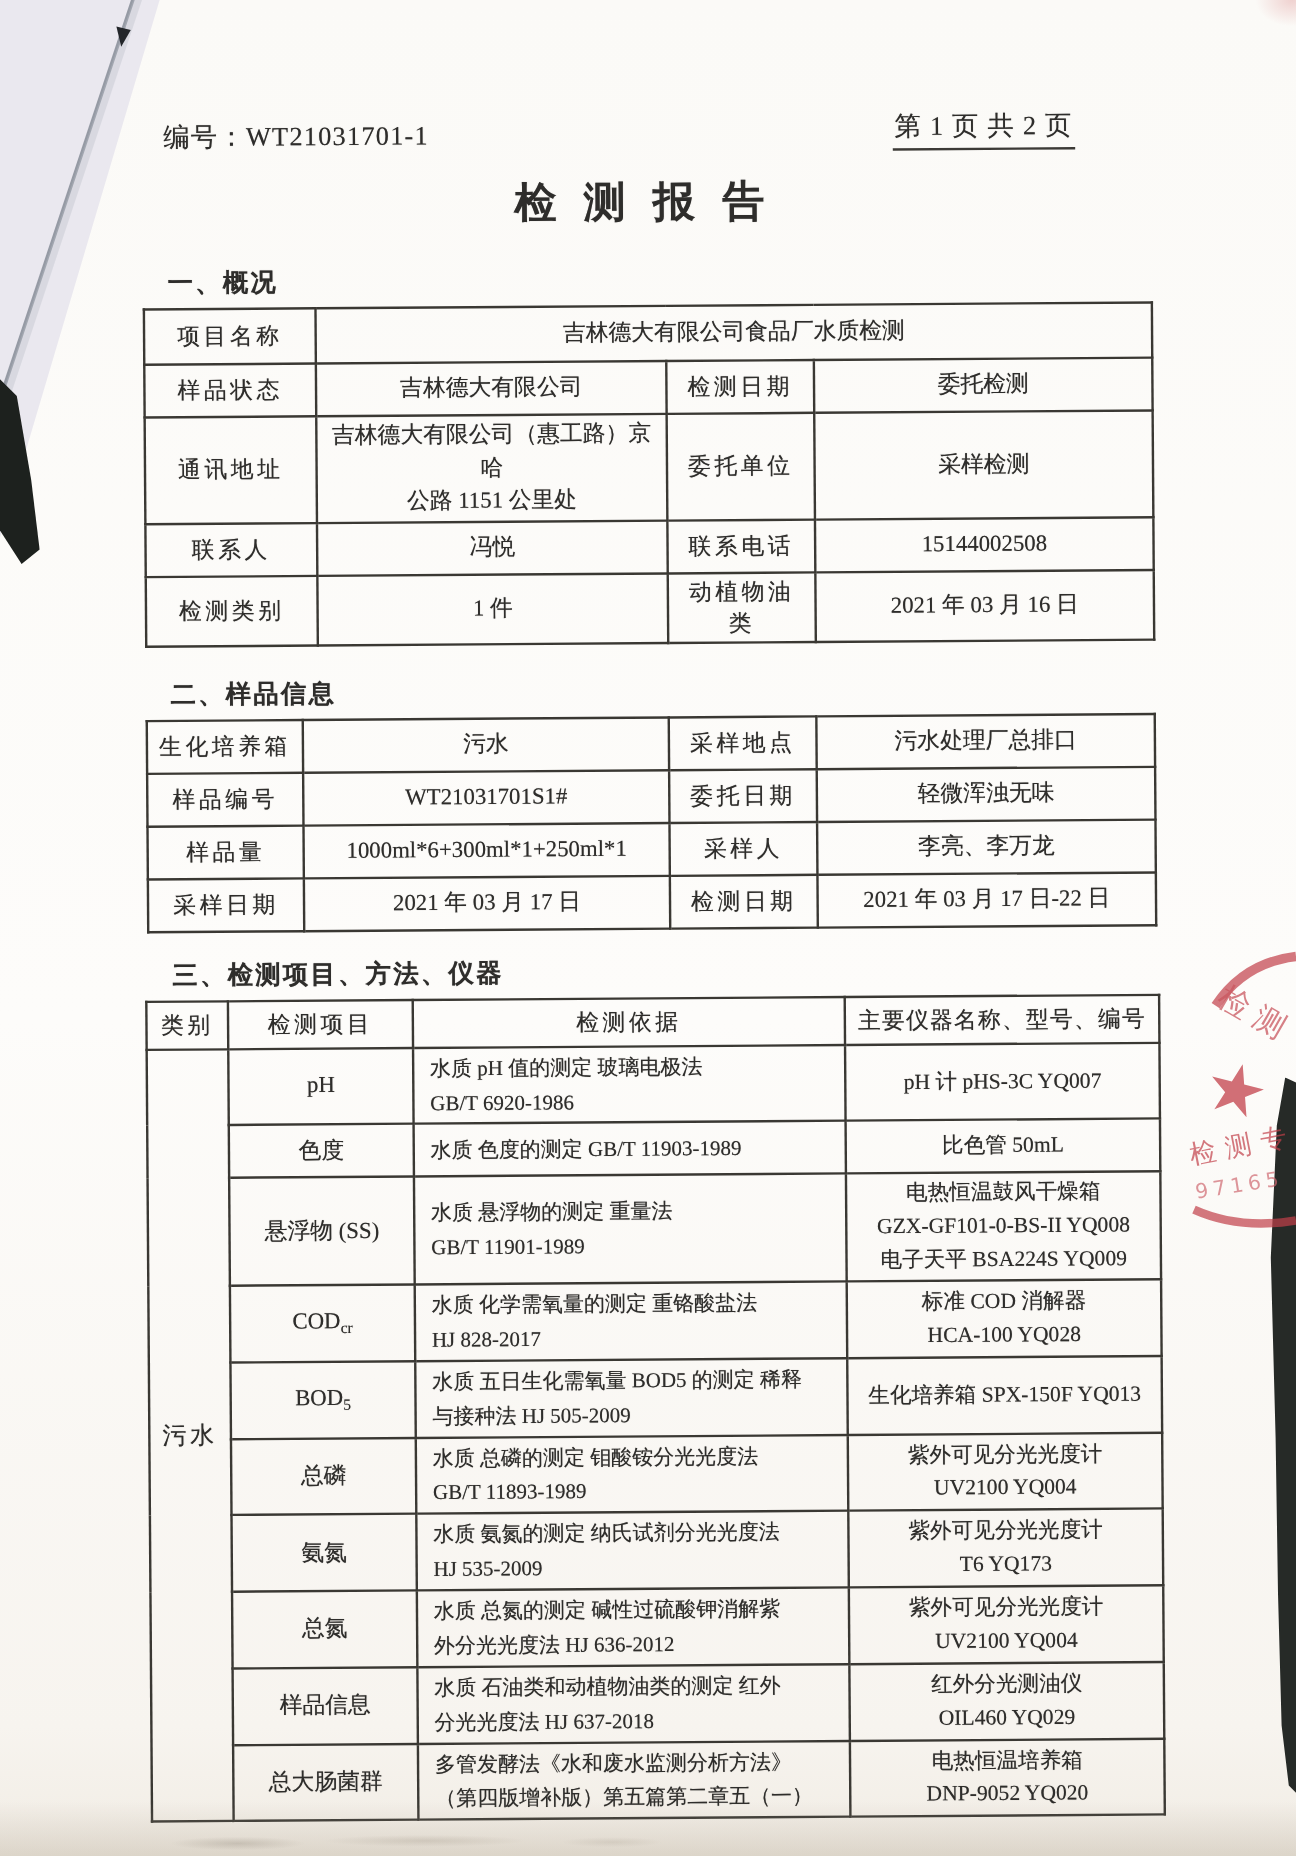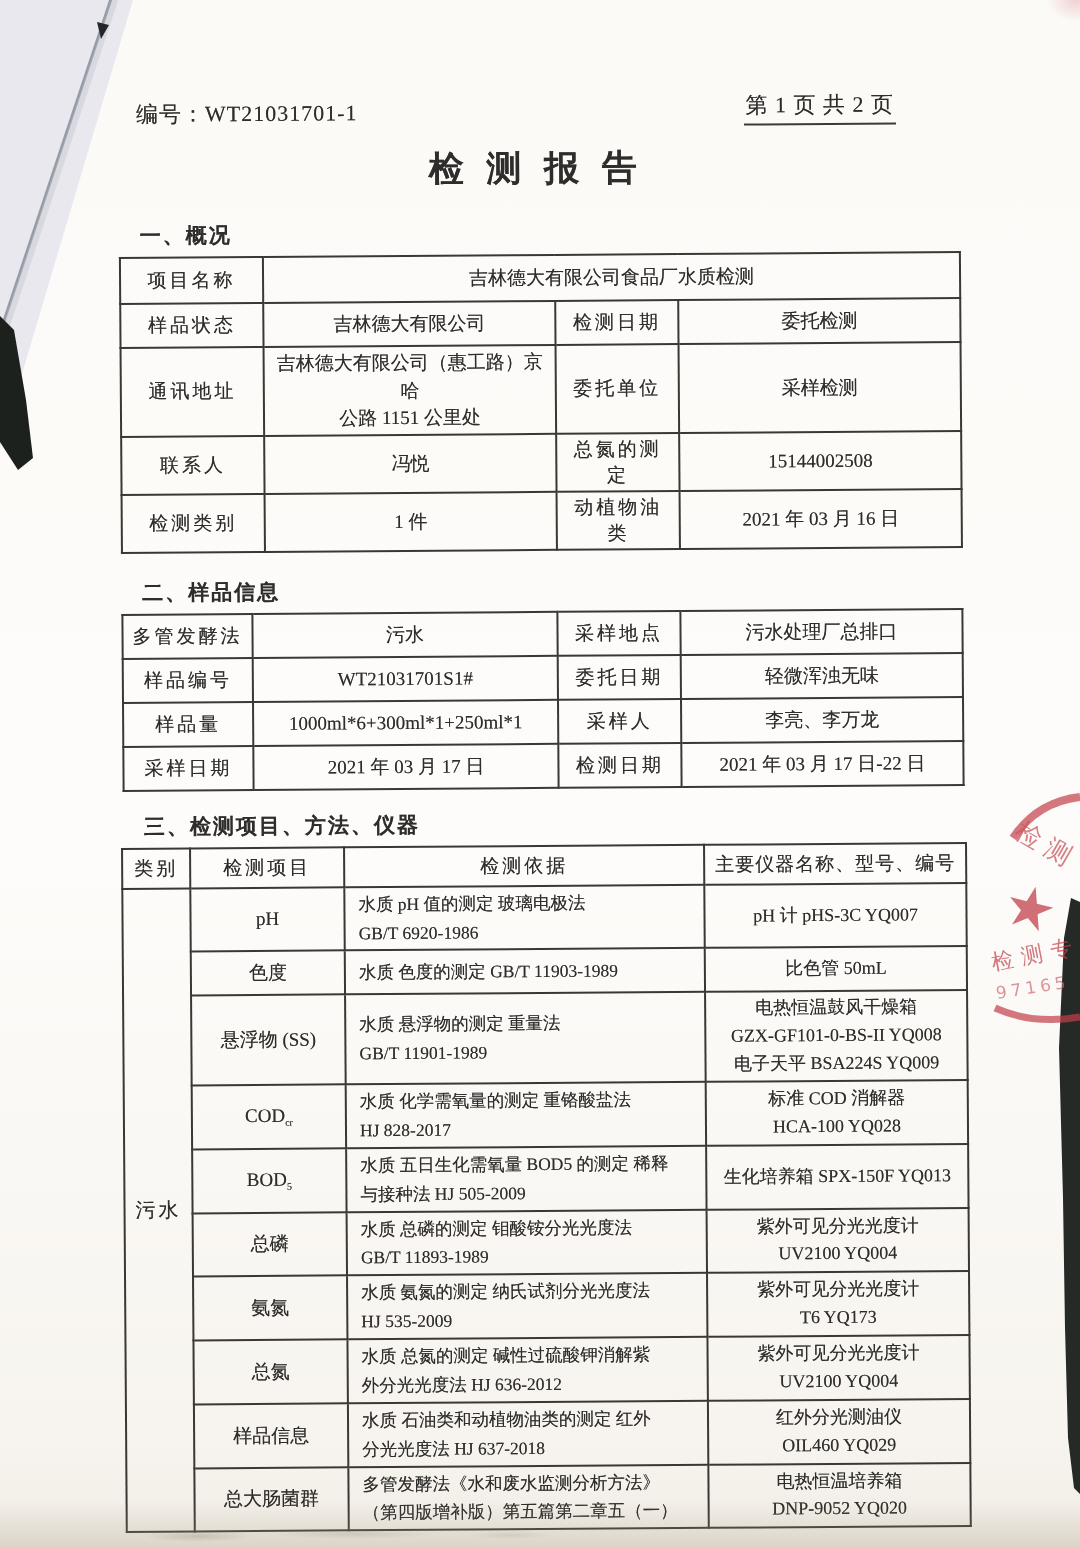--- a/index.html
+++ b/index.html
@@ -41,21 +41,21 @@
     overflow:hidden;
   }
   .pre{white-space:pre-line;line-height:1.45;}
   .lbl{letter-spacing:3px;}
   .basis{
     text-align:left;padding-left:13px;font-size:17.5px;
     letter-spacing:0;line-height:1.65;
   }
   .inst{font-size:18px;line-height:1.55;}
   .cat{font-size:20px;letter-spacing:3px;}
-  sub.sm{font-size:10px;vertical-align:-4px;letter-spacing:0;}
+  sub.sm{font-size:13px;vertical-align:-4px;letter-spacing:0;}
   .h40{height:40px}.h44{height:44px}.h46{height:46px}.h56{height:56px}
   .h58{height:58px}.h60{height:60px}.h62{height:62px}.h82{height:82px}
   .art{position:absolute;filter:blur(.5px);}
   .stamp-svg{position:absolute;left:975px;top:780px;opacity:.88;filter:blur(.4px);}
   .bottom-shade{
     position:absolute;left:0;bottom:0;width:100%;height:46px;
     background:linear-gradient(to top, rgba(170,158,138,.30), rgba(170,158,138,0));
   }
   .bottom-mottle{
     position:absolute;left:120px;bottom:2px;width:520px;height:22px;
@@ -103,21 +103,21 @@
     <tr class="h56">
       <td class="lbl">通讯地址</td>
       <td class="pre">吉林德大有限公司（惠工路）京哈
 公路 1151 公里处</td>
       <td class="lbl">委托单位</td>
       <td class="pre">采样检测</td>
     </tr>
     <tr class="h44">
       <td class="lbl">联系人</td>
       <td class="pre">冯悦</td>
-      <td class="lbl">总氮的测定</td>
+      <td class="lbl">联系电话</td>
       <td class="pre">15144002508</td>
     </tr>
     <tr class="h44">
       <td class="lbl">检测类别</td>
       <td class="pre">1 件</td>
       <td class="lbl">动植物油类</td>
       <td class="pre">2021 年 03 月 16 日</td>
     </tr>
   </tbody>
     </table>
@@ -125,21 +125,21 @@
   <div class="sec-heading sh2">二、样品信息</div>
   <table>
     <colgroup>
         <col style="width:130px">
         <col style="width:305px">
         <col style="width:123px">
         <col style="width:282px">
       </colgroup>
     <tbody>
         <tr class="h44">
-      <td class="lbl">多管发酵法</td>
+      <td class="lbl">生化培养箱</td>
       <td class="pre">污水</td>
       <td class="lbl">采样地点</td>
       <td class="pre">污水处理厂总排口</td>
     </tr>
     <tr class="h44">
       <td class="lbl">样品编号</td>
       <td class="pre">WT21031701S1#</td>
       <td class="lbl">委托日期</td>
       <td class="pre">轻微浑浊无味</td>
     </tr>

